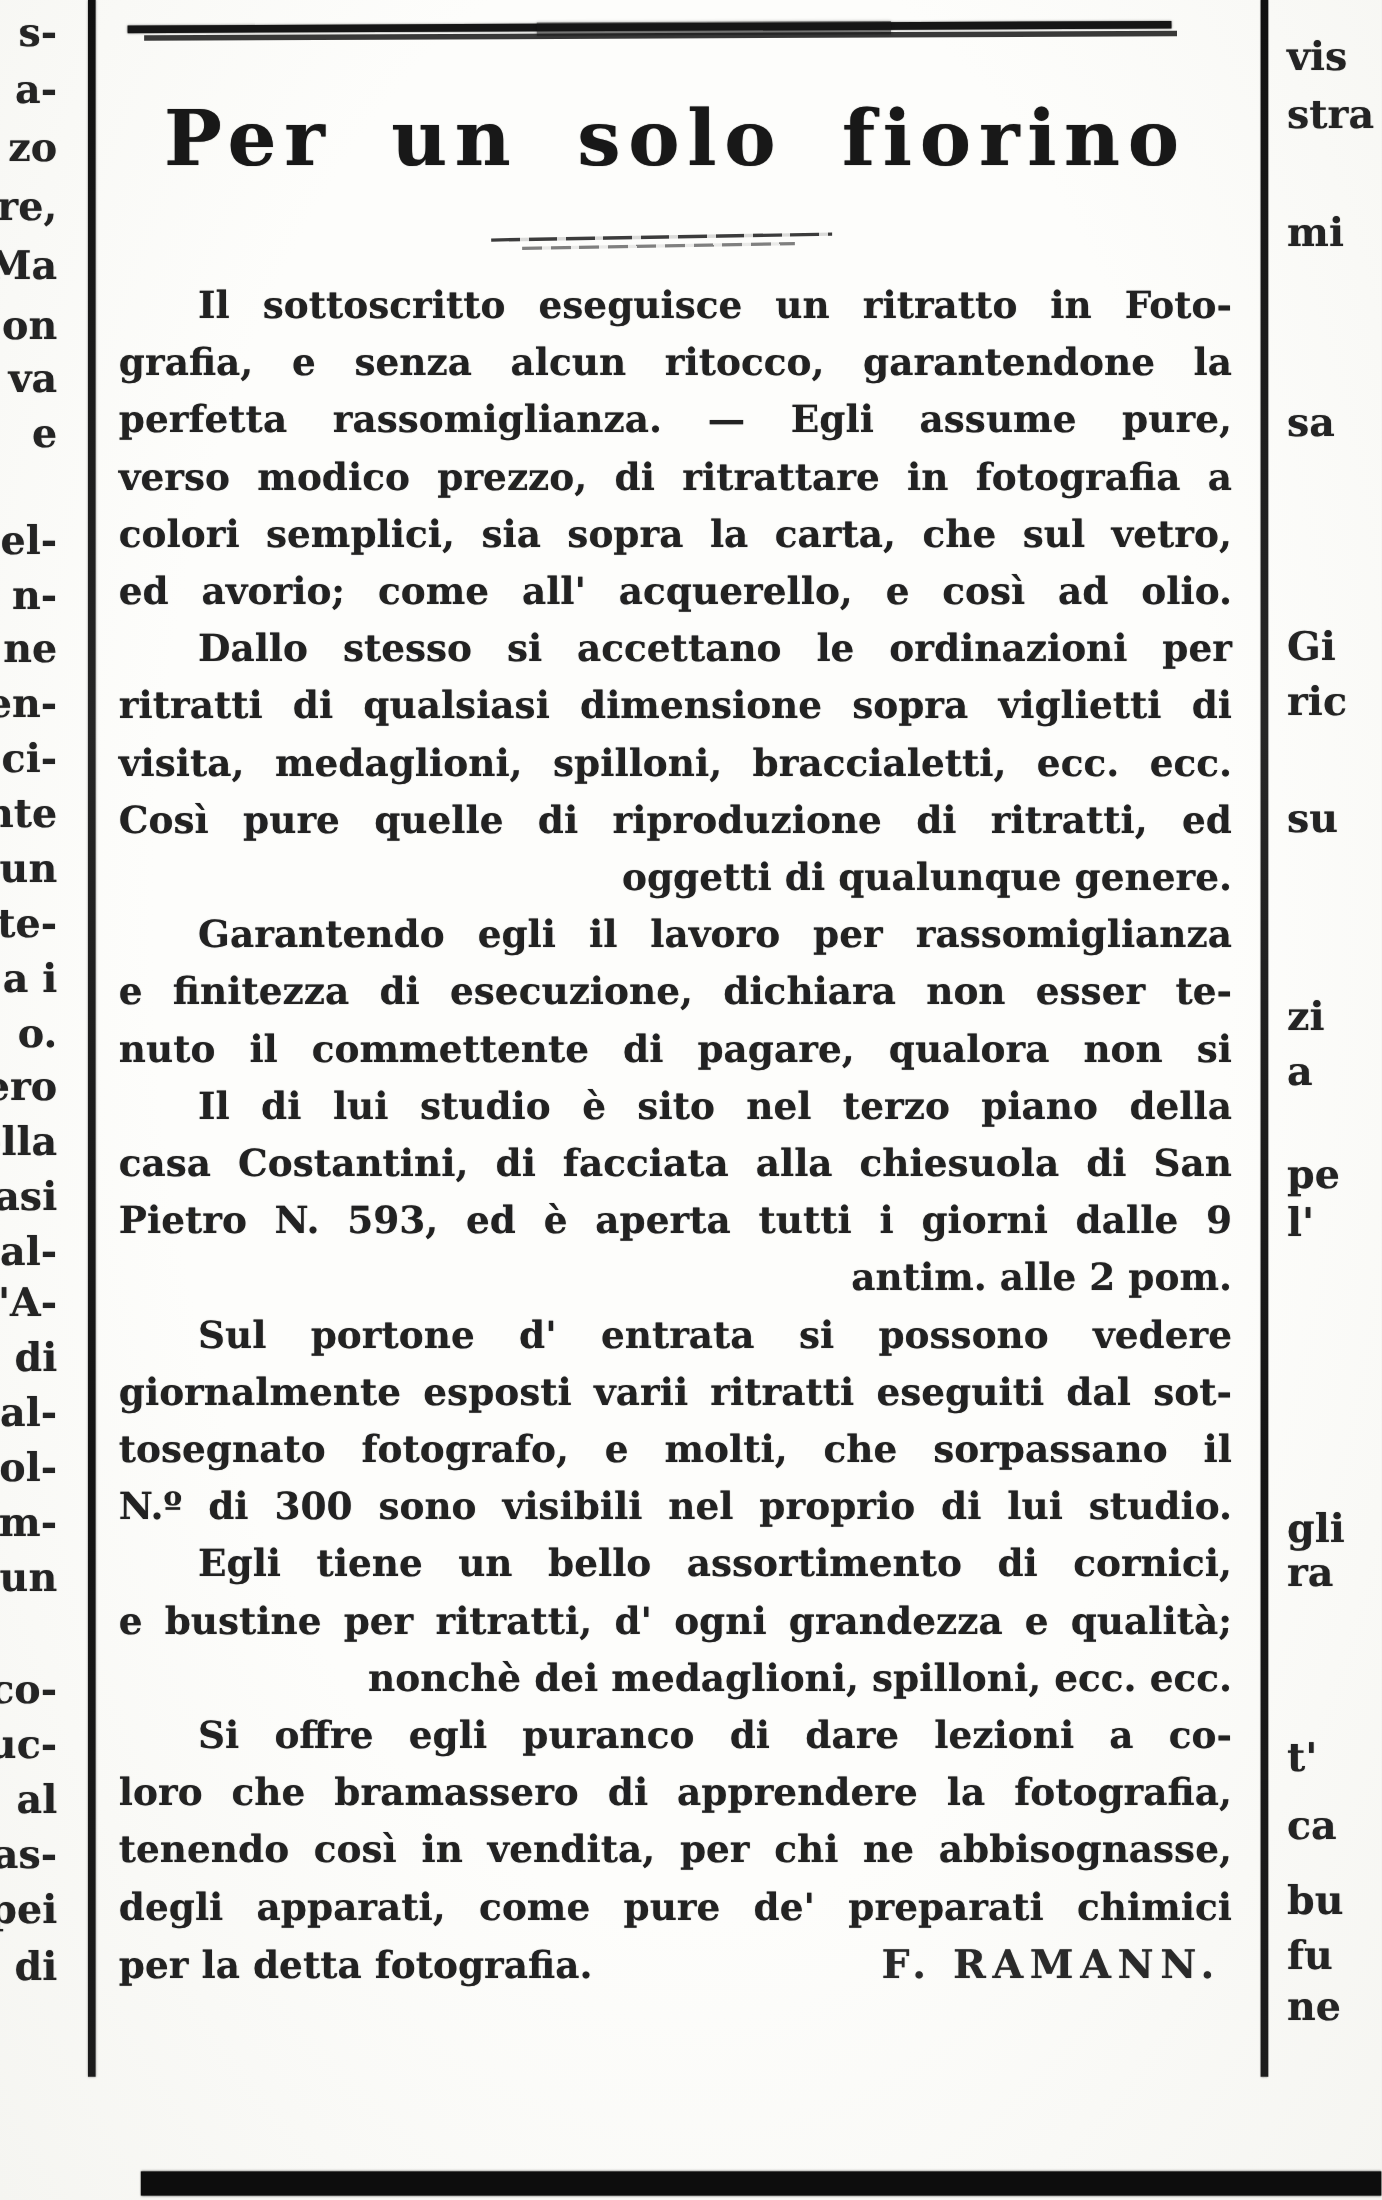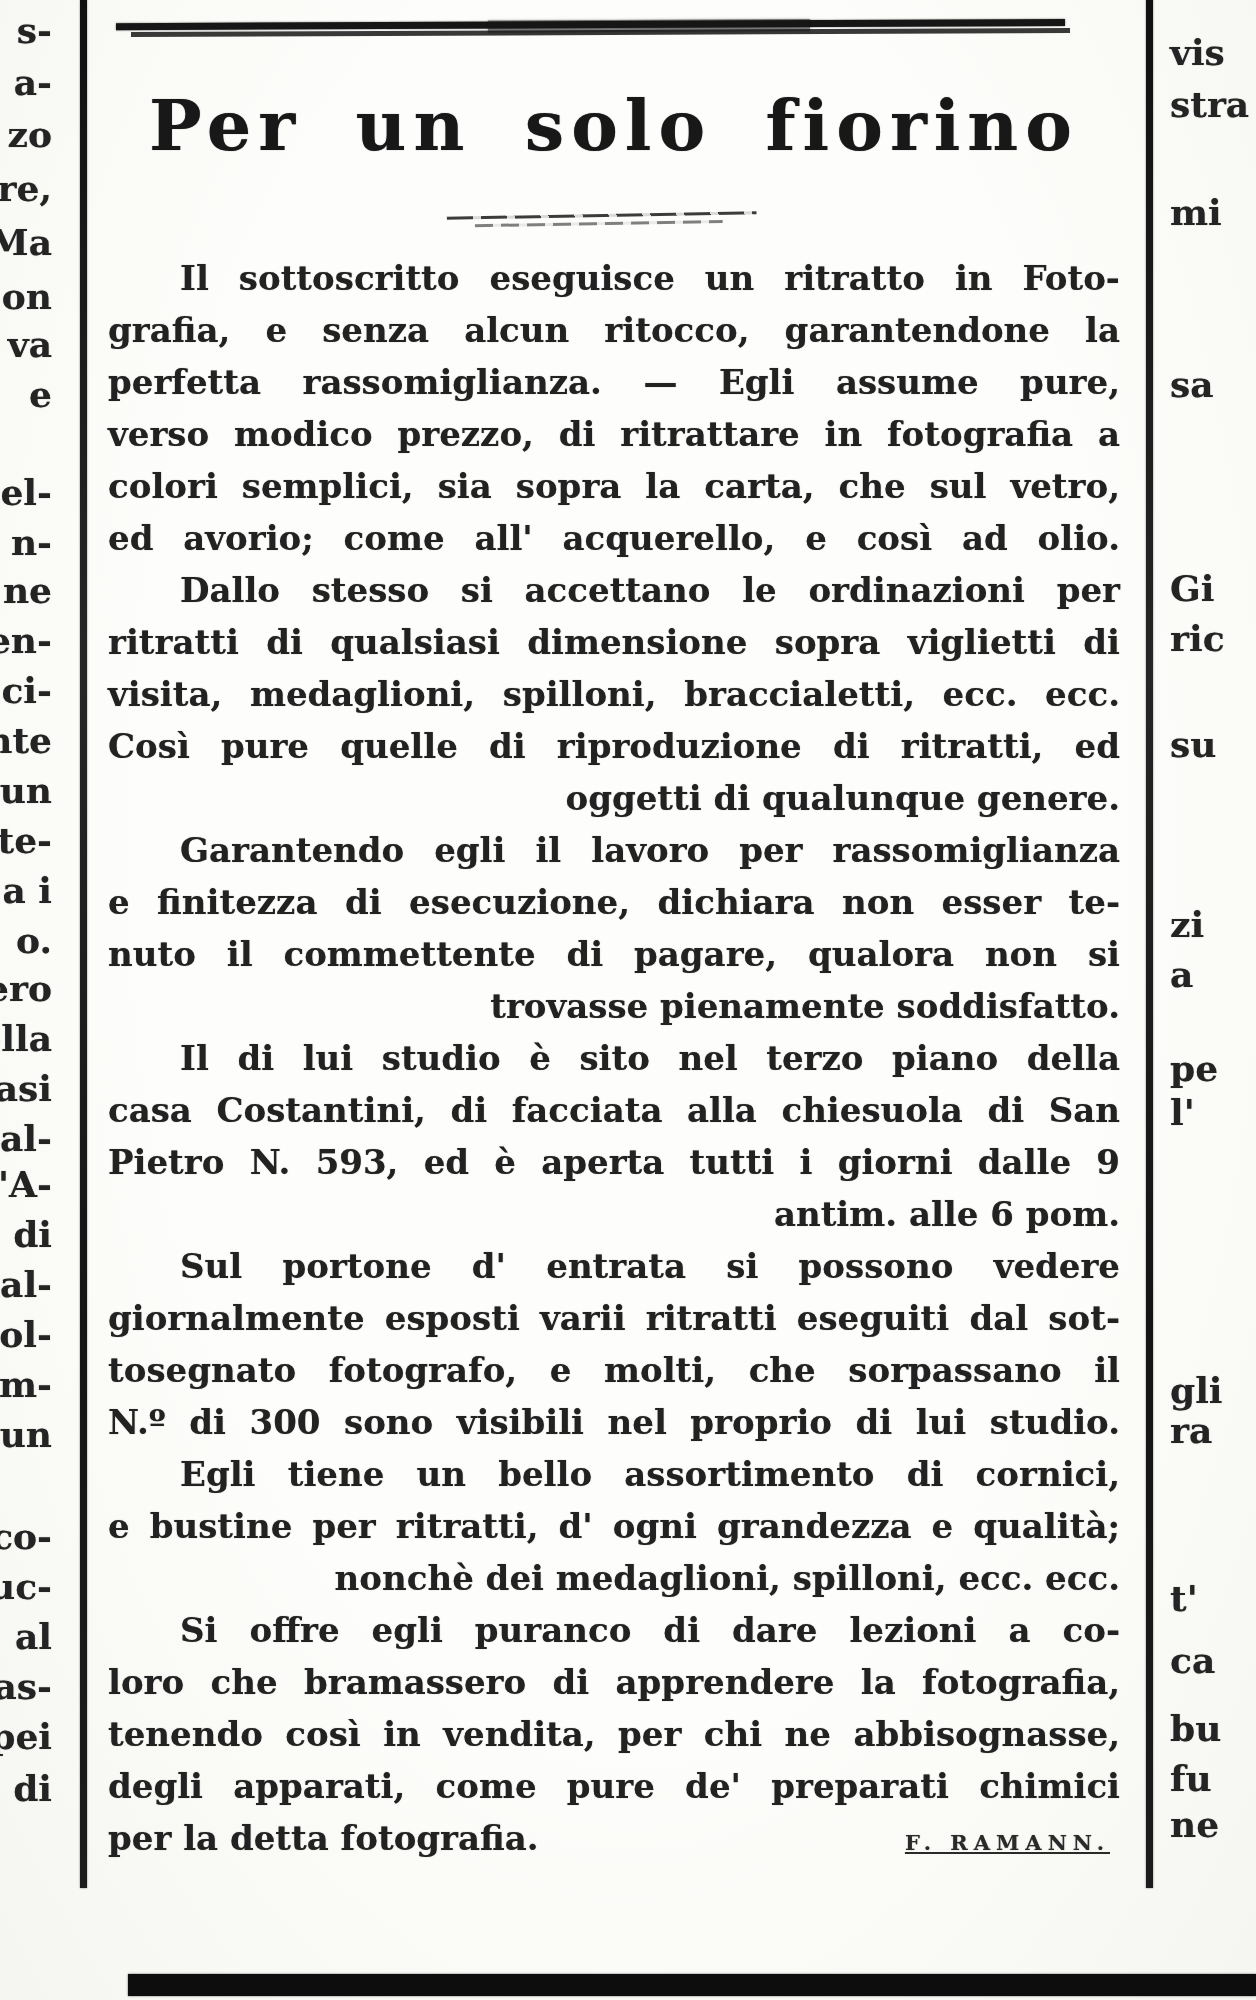--- a/index.html
+++ b/index.html
@@ -52,21 +52,21 @@
     background:repeating-linear-gradient(90deg,#4a4a4a 0 18px,rgba(70,70,70,.15) 18px 26px);}
   .body{
     position:absolute;left:0;top:252px;width:100%;
     font-size:34px;line-height:52px;font-weight:700;color:#222;
     text-shadow:0 0 1px rgba(30,30,30,.5);
   }
   .line{height:52px;white-space:nowrap;text-align:right;}
   .line.justify{text-align:justify;text-align-last:justify;}
   .line.indent{padding-left:72px;}
   .line.sig-line{display:flex;justify-content:space-between;align-items:baseline;white-space:nowrap;}
-  .signature{font-size:21px;letter-spacing:6px;padding-right:10px;color:#2a2a2a;text-decoration:underline;}
+  .signature{font-size:36px;letter-spacing:6px;padding-right:10px;color:#2a2a2a;}
   .bottom-rule{
     position:absolute;left:128px;top:1974px;width:1128px;height:22px;
     background:#0d0d0d;box-shadow:0 0 2px rgba(0,0,0,.6);
   }
 </style>
 </head>
 <body>
 
 <div class="page">
 
@@ -133,27 +133,26 @@
           <div class="line justify indent">Dallo stesso si accettano le ordinazioni per</div>
           <div class="line justify">ritratti di qualsiasi dimensione sopra viglietti di</div>
           <div class="line justify">visita, medaglioni, spilloni, braccialetti, ecc. ecc.</div>
           <div class="line justify">Così pure quelle di riproduzione di ritratti, ed</div>
           <div class="line">oggetti di qualunque genere.</div>
         </div>
         <div>
           <div class="line justify indent">Garantendo egli il lavoro per rassomiglianza</div>
           <div class="line justify">e finitezza di esecuzione, dichiara non esser te-</div>
           <div class="line justify">nuto il commettente di pagare, qualora non si</div>
-          <div class="line">trovasse pienamente soddisfatto.</div>
         </div>
         <div>
           <div class="line justify indent">Il di lui studio è sito nel terzo piano della</div>
           <div class="line justify">casa Costantini, di facciata alla chiesuola di San</div>
           <div class="line justify">Pietro N. 593, ed è aperta tutti i giorni dalle 9</div>
-          <div class="line">antim. alle 6 pom.</div>
+          <div class="line">antim. alle 2 pom.</div>
         </div>
         <div>
           <div class="line justify indent">Sul portone d' entrata si possono vedere</div>
           <div class="line justify">giornalmente esposti varii ritratti eseguiti dal sot-</div>
           <div class="line justify">tosegnato fotografo, e molti, che sorpassano il</div>
           <div class="line justify">N.º di 300 sono visibili nel proprio di lui studio.</div>
         </div>
         <div>
           <div class="line justify indent">Egli tiene un bello assortimento di cornici,</div>
           <div class="line justify">e bustine per ritratti, d' ogni grandezza e qualità;</div>

